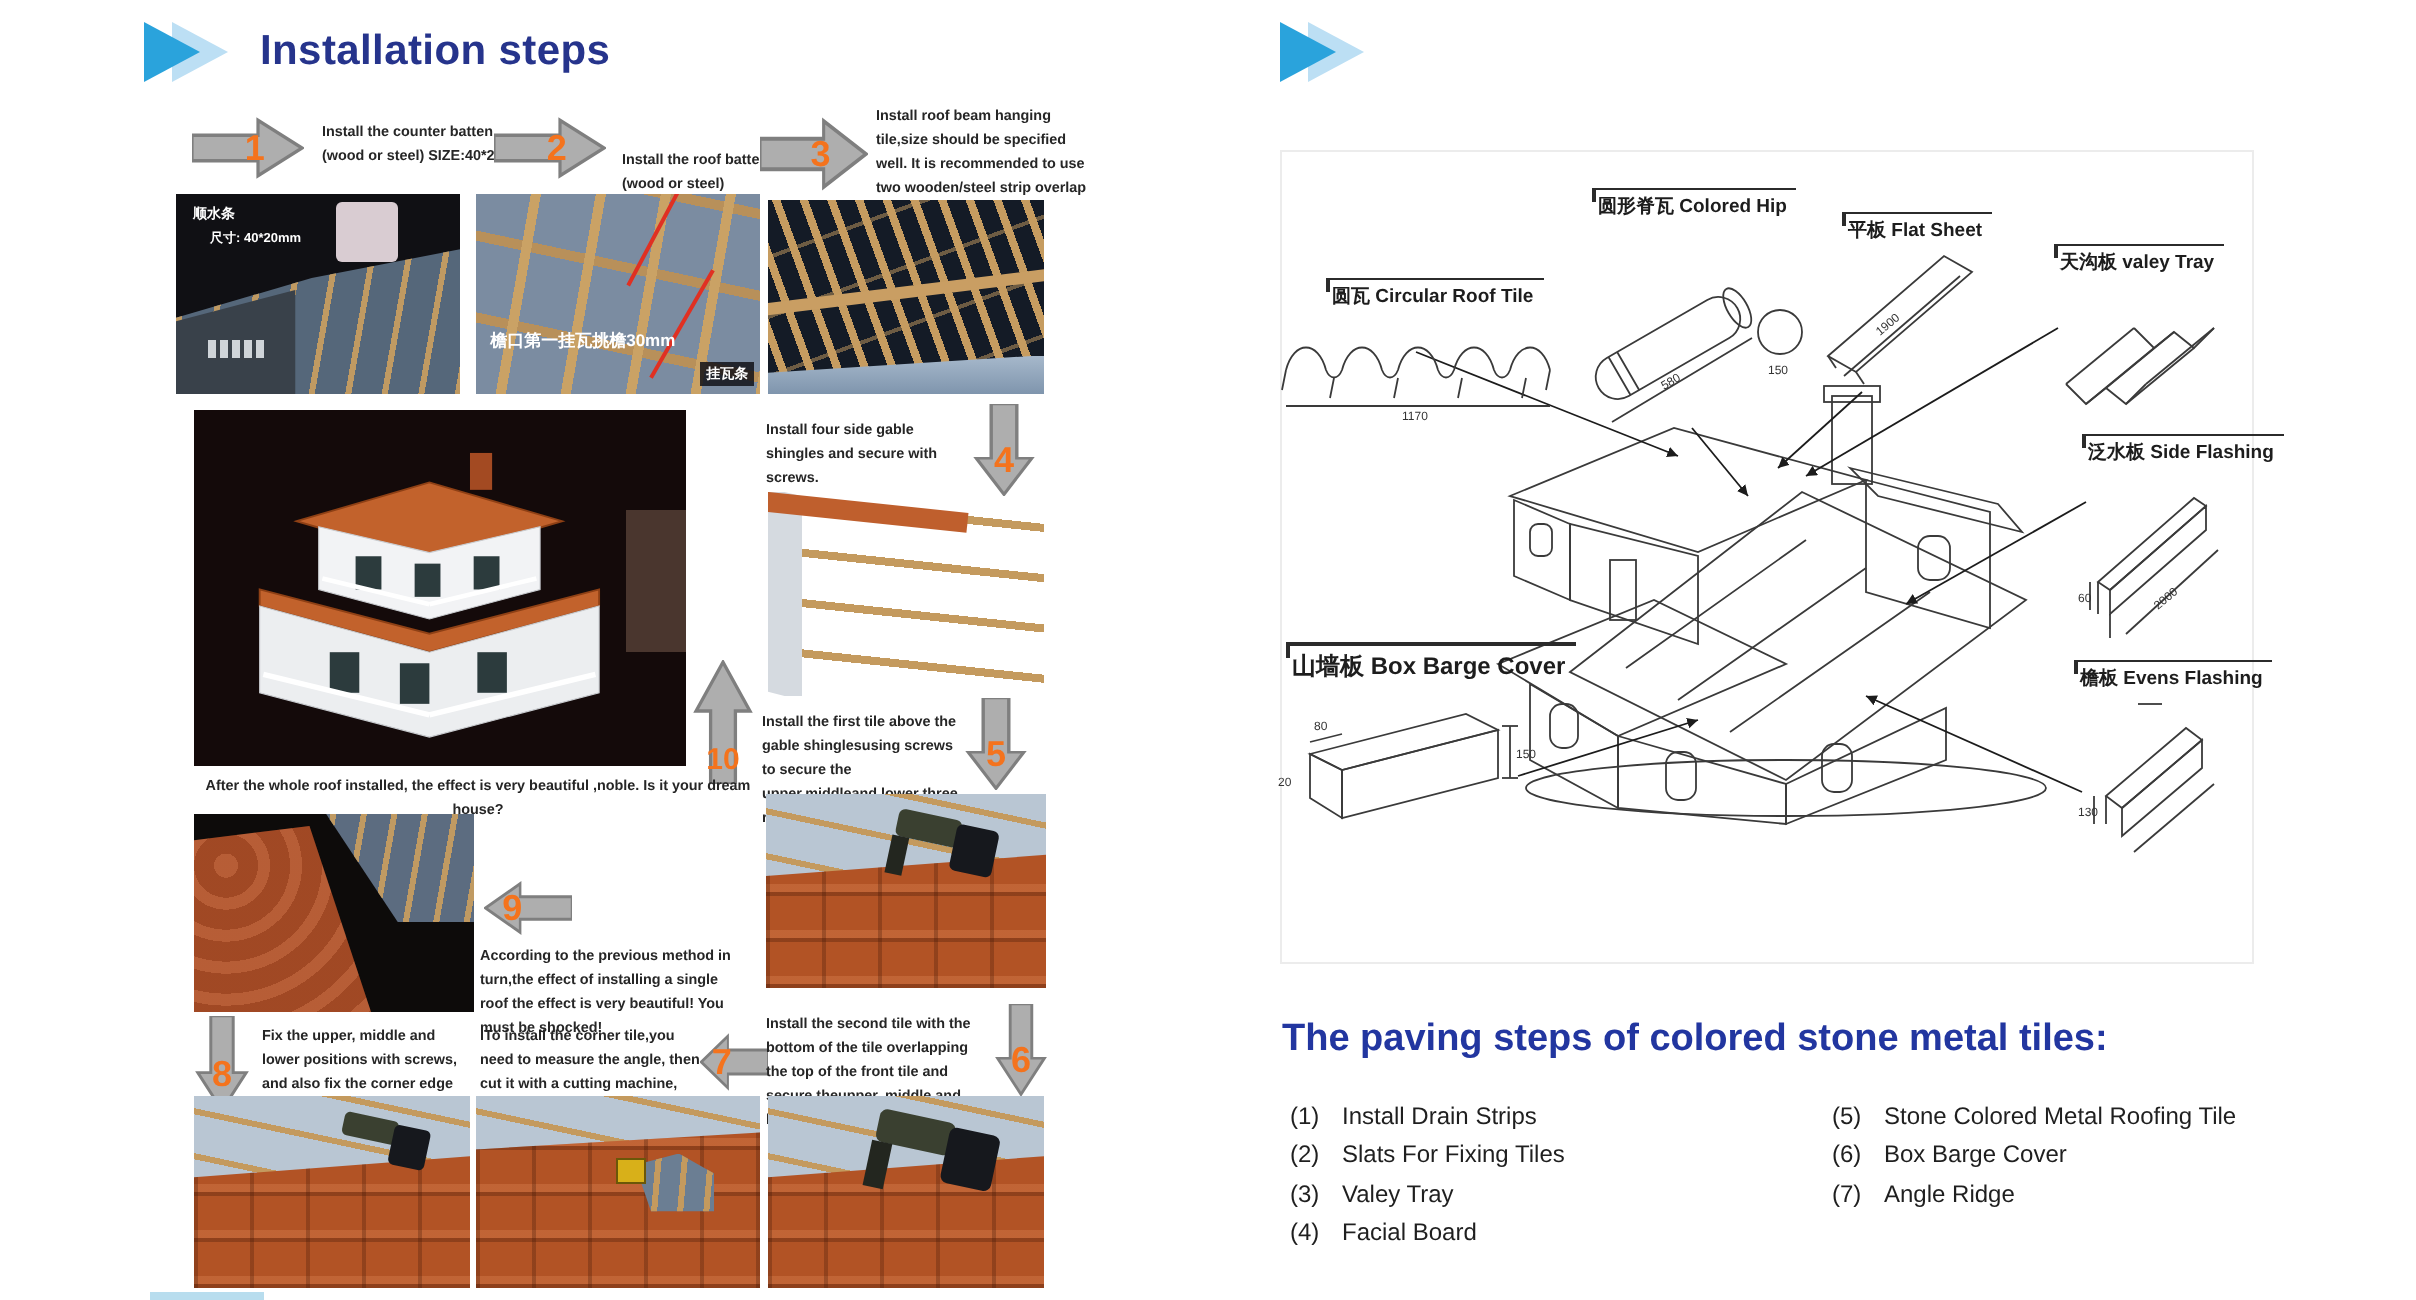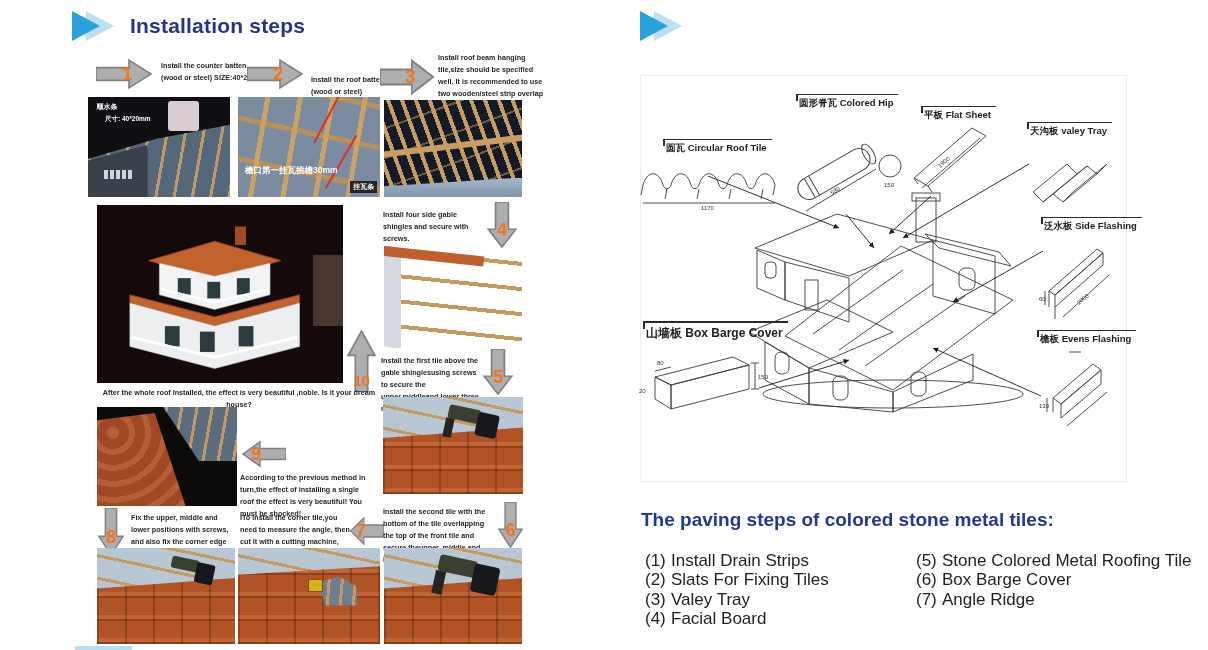--- a/index.html
+++ b/index.html
@@ -98,21 +98,21 @@
   .dlabel::before{content:"";position:absolute;left:0;top:0;width:1.5px;height:6px;background:#2b2b2b;}
   .dlabel.lg{font-size:12px;border-top-width:2px;}
   .lineart{position:absolute;}
   .lineart path,.lineart polygon,.lineart line,.lineart polyline,.lineart rect,.lineart circle,.lineart ellipse{
     fill:none;stroke:#3a3a3a;stroke-width:.9;}
   .lineart text{fill:#333;font-size:6px;font-family:"Liberation Sans",sans-serif;stroke:none;}
   .pointer-lines{position:absolute;left:0;top:0;width:100%;height:100%;}
   .pointer-lines line{stroke:#1c1c1c;stroke-width:.9;}
   
   .pav-head{position:absolute;font-size:19px;font-weight:bold;color:#2236a0;text-align:center;}
-  .pav-item{position:absolute;font-size:17px;color:#1f1f1f;white-space:nowrap;}
+  .pav-item{position:absolute;font-size:12px;color:#1f1f1f;white-space:nowrap;}
   .pav-item .no{display:inline-block;width:26px;}
 </style>
 </head>
 <body>
 
 <div class="sec-head" style="left:70px;top:8px;">
   <svg width="50" height="36" viewBox="0 0 50 36">
     <polygon points="16,3 44,18 16,33" fill="#bcdff4"></polygon>
     <polygon points="2,3 30,18 2,33" fill="#2aa3dc"></polygon>
   </svg>

